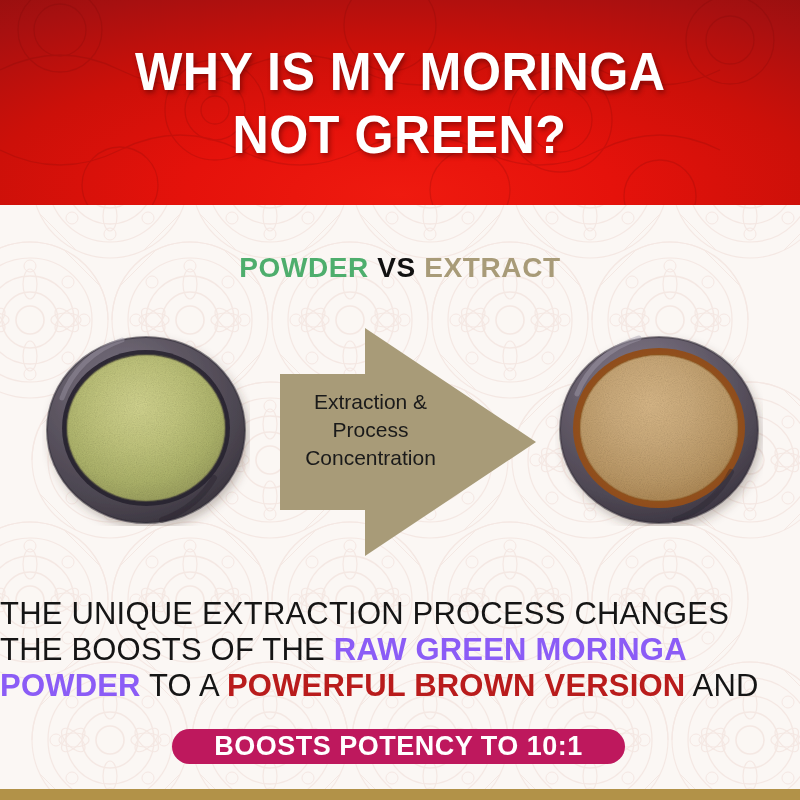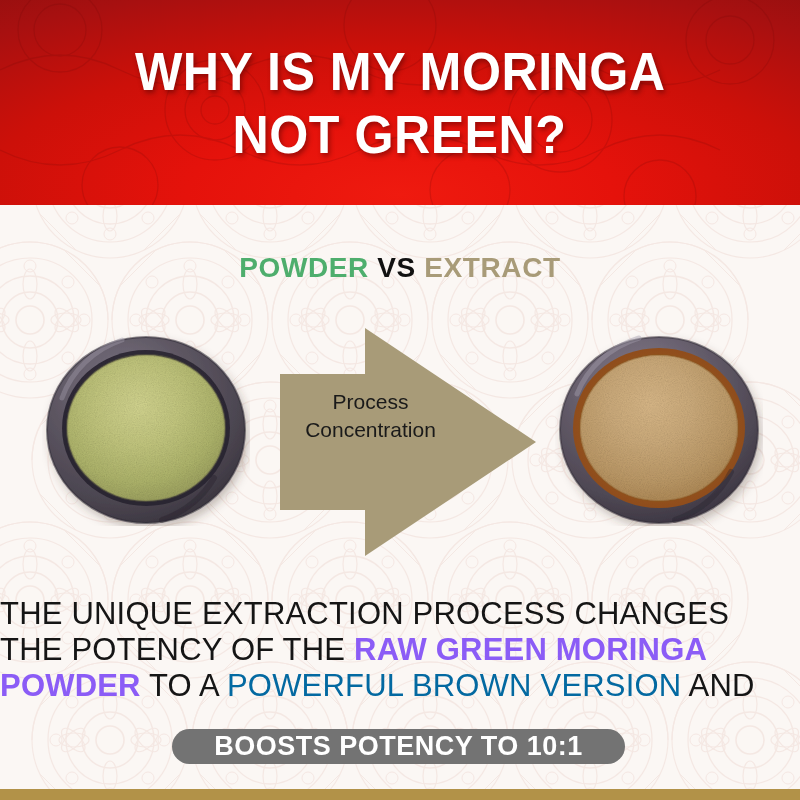--- a/index.html
+++ b/index.html
@@ -132,30 +132,30 @@
     text-align: left;
     font-family: "Liberation Sans Narrow", "Liberation Sans", sans-serif;
     font-size: 31px;
     line-height: 36px;
     color: #151515;
     letter-spacing: 0.2px;
     z-index: 3;
   }
   #bottom-copy .ln { display: block; white-space: nowrap; }
   #bottom-copy .hl-green { color: #8b5cf6; font-weight: bold; }
-  #bottom-copy .hl-tan   { color: #0369a1; font-weight: normal; }
+  #bottom-copy .hl-tan   { color: #b91c1c; font-weight: bold; }
 
   
   #potency-pill {
     position: absolute;
     left: 172px;
     top: 729px;
     width: 453px;
     height: 35px;
-    background: #737373;
+    background: #be185d;
     border-radius: 19px;
     display: flex;
     align-items: center;
     justify-content: center;
     z-index: 4;
   }
   #potency-pill .pill-text {
     color: #ffffff;
     font-family: "Liberation Sans Narrow", "Liberation Sans", sans-serif;
     font-weight: bold;
@@ -327,20 +327,21 @@
       </g>
     </svg>
   </div>
 
   <div id="process-arrow">
     <svg viewBox="0 0 272 228" xmlns="http://www.w3.org/2000/svg" aria-hidden="true">
       <polygon points="8,46 93,46 93,0 264,114 93,228 93,182 8,182" fill="#a89b78"></polygon>
     </svg>
   </div>
   <div id="arrow-label">
+    <span class="al">Extraction &amp;</span>
     <span class="al">Process</span>
     <span class="al">Concentration</span>
   </div>
 
   <div class="bowl" id="bowl-extract">
     <svg viewBox="0 0 208 196" xmlns="http://www.w3.org/2000/svg" aria-hidden="true">
       <defs>
         <radialGradient id="gRimR" cx="40%" cy="26%" r="78%">
           <stop offset="0%" stop-color="#867d8c"></stop>
           <stop offset="45%" stop-color="#645c6a"></stop>
@@ -377,21 +378,21 @@
         <ellipse cx="104" cy="98" rx="79" ry="73" fill="none" stroke="#8a5a26" stroke-width="2" opacity="0.40"></ellipse>
         <ellipse cx="104" cy="100" rx="99" ry="93" fill="none" stroke="#332d39" stroke-width="2" opacity="0.55"></ellipse>
         <path d="M22 64 a99 93 0 0 1 62 -56" fill="none" stroke="#a49dae" stroke-width="5" opacity="0.45" stroke-linecap="round"></path>
         <path d="M176 142 a99 93 0 0 1 -56 48" fill="none" stroke="#241f2a" stroke-width="6" opacity="0.35" stroke-linecap="round"></path>
       </g>
     </svg>
   </div>
 
   <div id="bottom-copy">
     <span class="ln">THE UNIQUE EXTRACTION PROCESS CHANGES</span>
-    <span class="ln"><span>THE POTENCY OF THE </span><span class="hl-green">RAW GREEN MORINGA</span></span>
+    <span class="ln"><span>THE BOOSTS OF THE </span><span class="hl-green">RAW GREEN MORINGA</span></span>
     <span class="ln"><span class="hl-green">POWDER</span><span> TO A </span><span class="hl-tan">POWERFUL BROWN VERSION</span><span> AND</span></span>
   </div>
 
   <div id="potency-pill">
     <span class="pill-text">BOOSTS POTENCY TO 10:1</span>
   </div>
 
   <div id="footer-bar"></div>
 
 </div>

